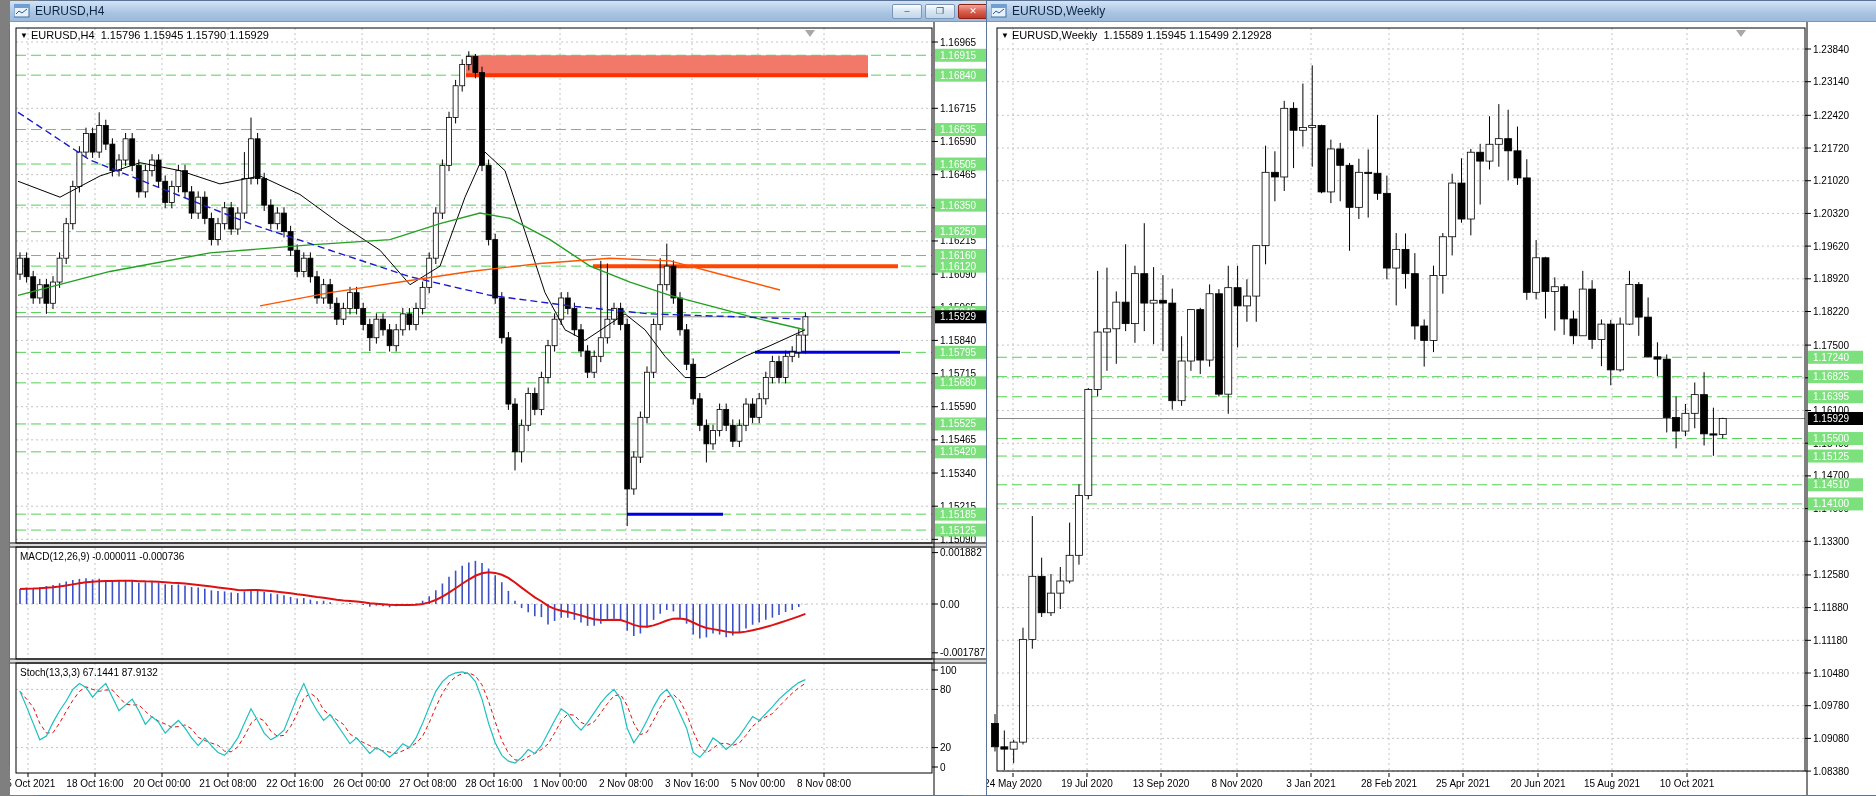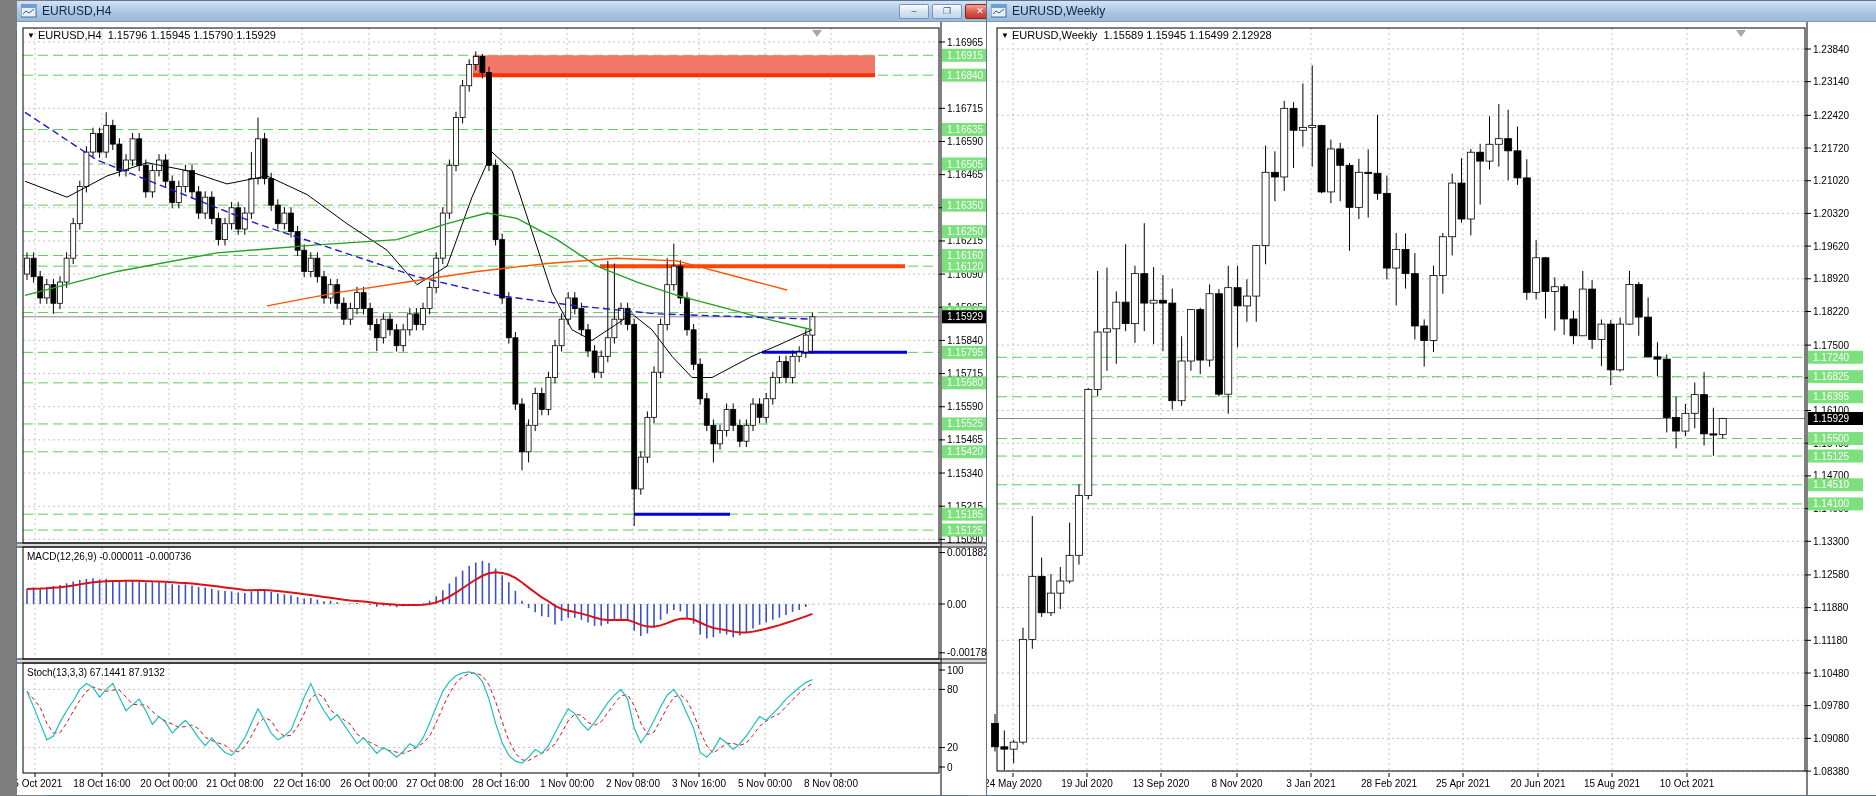--- a/index.html
+++ b/index.html
@@ -1,21 +1,21 @@
 <!DOCTYPE html>
 <html><head>
 <meta charset="utf-8">
 <style>
   * { margin:0; padding:0; box-sizing:border-box; }
   html,body { width:1876px; height:796px; overflow:hidden; background:#7f7f7f;
               font-family:"Liberation Sans", sans-serif; }
   .desktop { position:relative; width:1876px; height:796px; background:#7f7f7f; }
   .win { position:absolute; top:0; height:796px; border:1px solid #5a7396;
          background:#fff; box-shadow:inset 0 0 0 1px #cfdded; }
-  .win-left  { left:16px; width:984px;border-radius:31px; }
+  .win-left  { left:9px; width:984px;border-radius:31px; }
   .win-right { left:986px; width:1007px; }
   .titlebar { position:relative; height:21px;
     background:linear-gradient(#d3e3f5,#a9c4e2 60%,#9cb9da);
     border-bottom:1px solid #7e99b8; display:flex; align-items:center;
     padding:0 4px; }
   .win-icon { width:16px; height:14px; margin-right:5px; display:inline-block; }
   .win-title { font-size:12px; color:#0c2744; }
   .win-btns { margin-left:auto; display:flex; gap:3px; }
   .wbtn { width:30px; height:15px; font-size:9px; line-height:12px; text-align:center;
     border:1px solid #7a96b8; border-radius:2px; color:#35506e;

